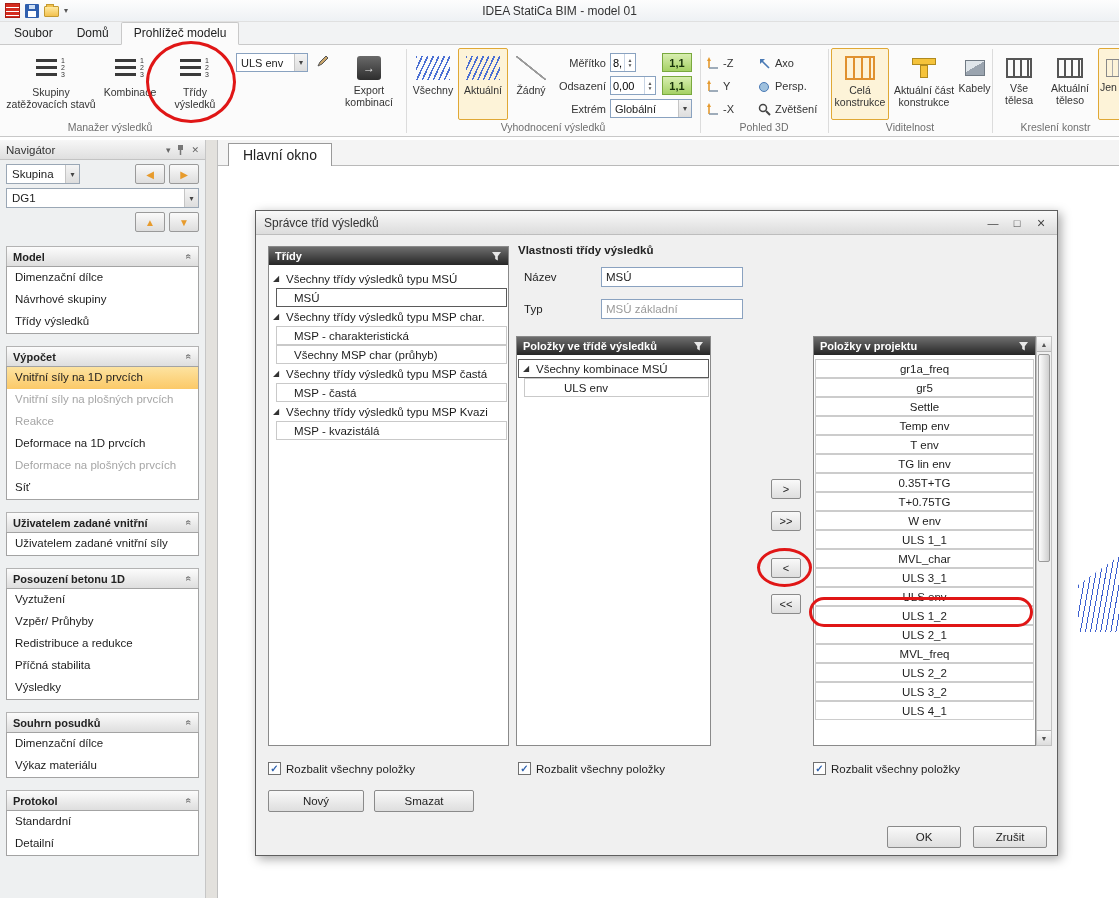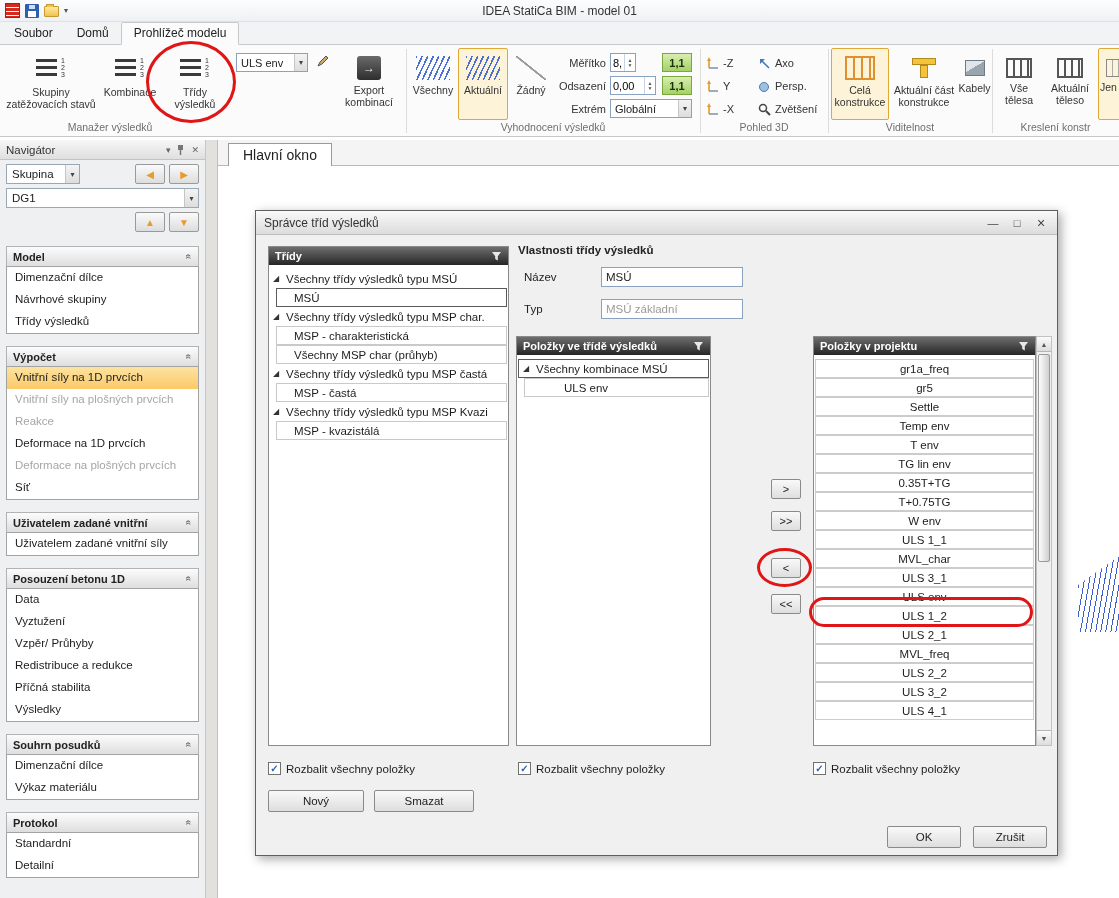--- a/index.html
+++ b/index.html
@@ -387,21 +387,20 @@
         </div>
     </div>
 
     <div class="section">
       <div class="sechead">
         <span>Posouzení betonu 1D</span>
         <span class="chev">«</span>
       </div>
       <div class="secitems">
 
-          <div class="navitem"><span>Data</span></div>
 
           <div class="navitem"><span>Vyztužení</span></div>
 
           <div class="navitem"><span>Vzpěr/ Průhyby</span></div>
 
           <div class="navitem"><span>Redistribuce a redukce</span></div>
 
           <div class="navitem"><span>Příčná stabilita</span></div>
 
           <div class="navitem"><span>Výsledky</span></div>

